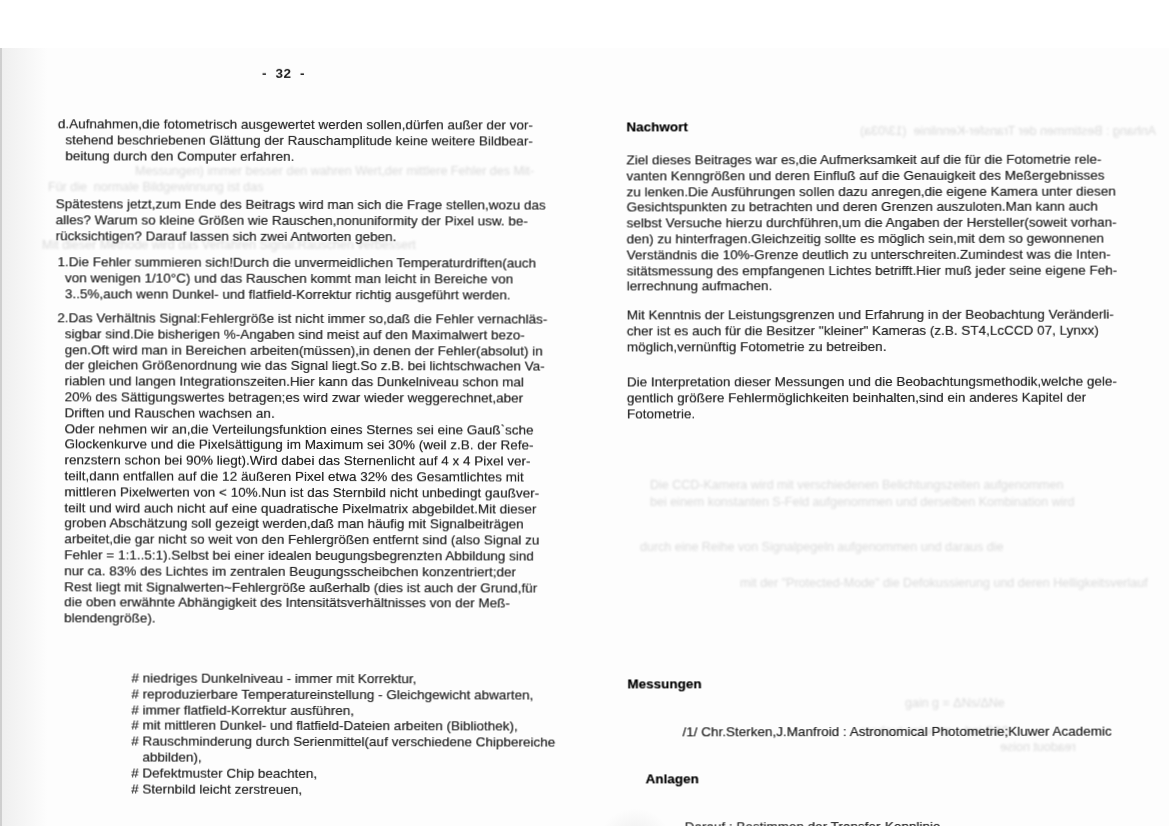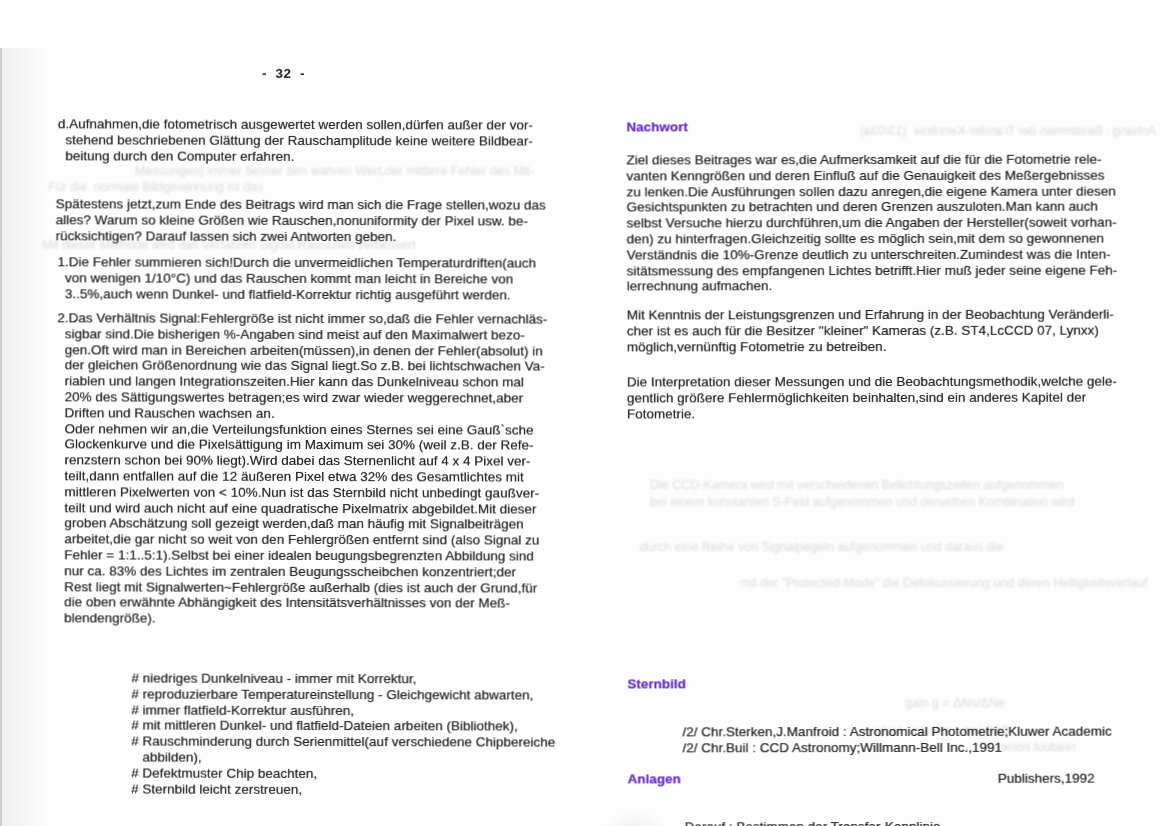--- a/index.html
+++ b/index.html
@@ -14,21 +14,21 @@
   .smudge-a{position:absolute;left:420px;top:790px;width:140px;height:34px;
     background:radial-gradient(ellipse at center,rgba(60,60,60,.07),rgba(60,60,60,0) 70%);}
   .smudge-b{position:absolute;left:600px;top:760px;width:70px;height:60px;
     background:radial-gradient(ellipse at center,rgba(60,60,60,.08),rgba(60,60,60,0) 70%);}
 
   .page{position:absolute;top:0;height:826px;font-size:13.5px;line-height:15.8px;filter:blur(.24px);}
   .page.left{left:52px;width:545px;transform:rotate(.15deg);}
   .page.right{left:622px;width:547px;transform:rotate(-.1deg);}
 
   .blk{position:absolute;white-space:pre;text-shadow:0 0 .4px rgba(25,25,25,.55);}
-  .bold{font-weight:bold;color:#6d28d9;}
+  .bold{font-weight:bold;color:#000000;}
   .pgnum{position:absolute;left:0;width:100%;text-align:center;font-weight:bold;
     letter-spacing:.5px;white-space:pre;color:#191919;}
   .addr-ind{margin-left:46px;}
   .ref-wrap{width:412px;}
   .ref-right{text-align:right;}
 
   .ghost{position:absolute;color:#bdbdbd;opacity:.55;filter:blur(1.1px);
     white-space:pre;font-size:12.5px;line-height:15px;}
   .ghost.mirror{transform:scaleX(-1);}
 </style>
@@ -120,30 +120,28 @@
 
     <div class="blk" style="top:259px;left:5px">Mit Kenntnis der Leistungsgrenzen und Erfahrung in der Beobachtung Veränderli-
 cher ist es auch für die Besitzer "kleiner" Kameras (z.B. ST4,LcCCD 07, Lynxx)
 möglich,vernünftig Fotometrie zu betreiben.</div>
 
     <div class="blk" style="top:326px;left:5px">Die Interpretation dieser Messungen und die Beobachtungsmethodik,welche gele-
 gentlich größere Fehlermöglichkeiten beinhalten,sind ein anderes Kapitel der
 Fotometrie.</div>
 
 
-    <div class="blk bold" style="top:628px;left:5px">Sternbild</div>
+    <div class="blk bold" style="top:628px;left:5px">Messungen</div>
 
     <div class="blk ref-wrap" style="top:644px;left:60px">
-      <div>/2/ Chr.Sterken,J.Manfroid : Astronomical Photometrie;Kluwer Academic</div>
-      <div class="ref-right">Publishers,1992</div>
+      <div>/1/ Chr.Sterken,J.Manfroid : Astronomical Photometrie;Kluwer Academic</div>
     </div>
 
-    <div class="blk" style="top:692px;left:60px">/2/ Chr.Buil : CCD Astronomy;Willmann-Bell Inc.,1991</div>
 
-    <div class="blk bold" style="top:723px;left:5px">Anlagen</div>
+    <div class="blk bold" style="top:723px;left:23px">Anlagen</div>
 
     <div class="blk" style="top:739px;left:62px">
       <div>Darauf : Bestimmen der Transfer-Kennlinie</div>
       <div>Tabelle : Chip-Kenngrößen Fotometrie</div>
     </div>
   </section>
 
 </div>
 
 </body></html>

